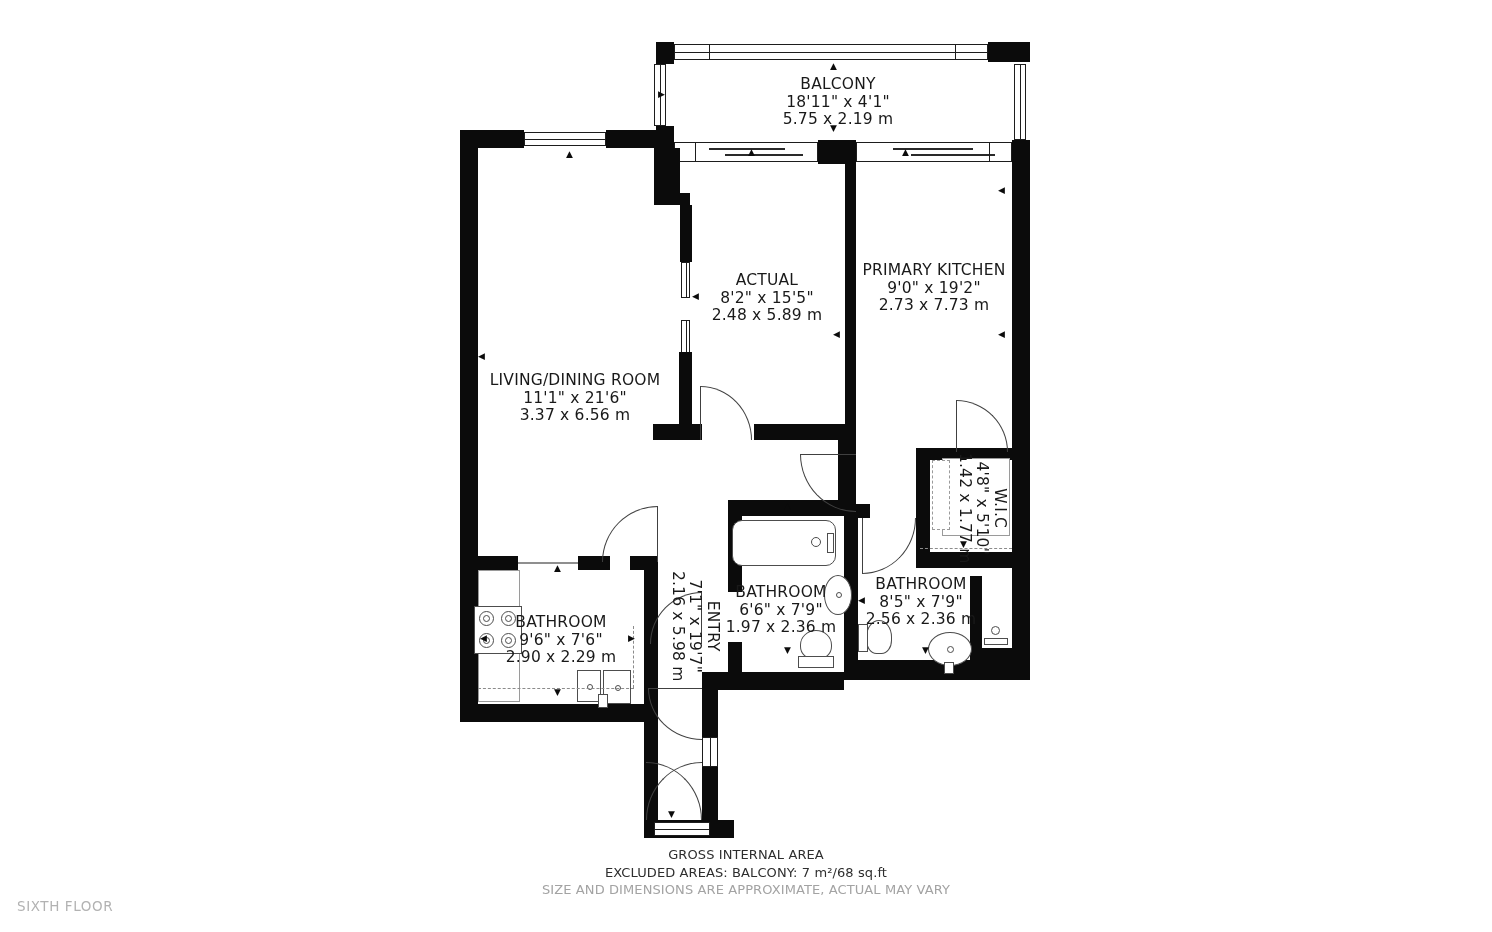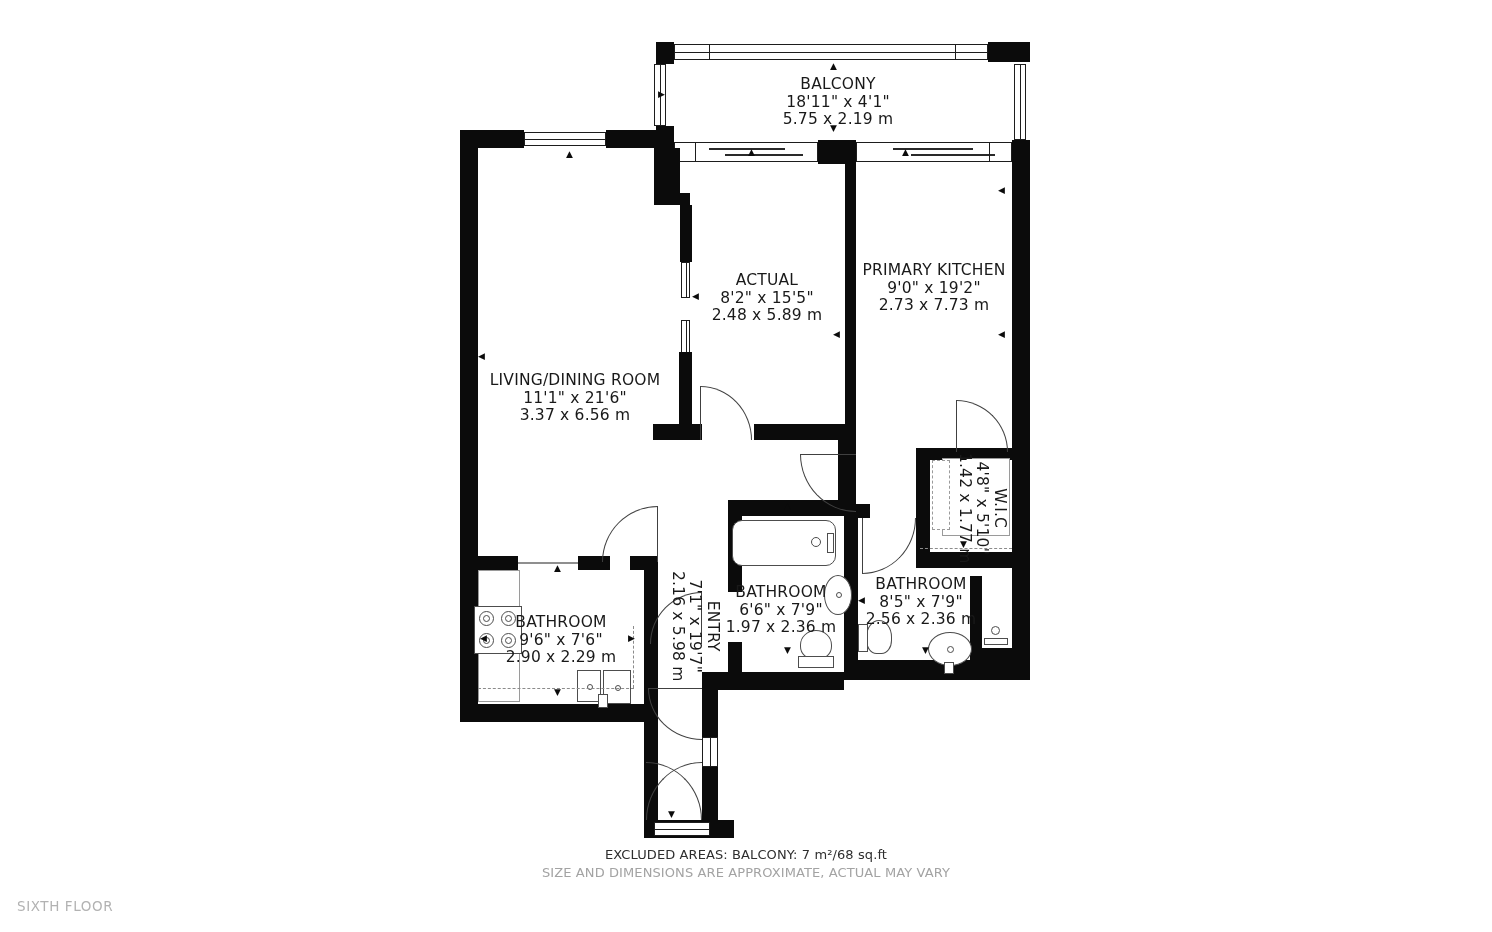--- a/index.html
+++ b/index.html
@@ -213,18 +213,19 @@
     <span class="rdim">9'6" x 7'6"</span>
     <span class="rdim">2.90 x 2.29 m</span>
   </div>
   <div class="room-label rot" style="left:600px;top:600px;width:190px;">
     <span class="rname">ENTRY</span>
     <span class="rdim">7'1" x 19'7"</span>
     <span class="rdim">2.16 x 5.98 m</span>
   </div>
 
   <div id="footer">
+    <div>GROSS INTERNAL AREA</div>
     <div>EXCLUDED AREAS: BALCONY: 7 m²/68 sq.ft</div>
     <div class="muted">SIZE AND DIMENSIONS ARE APPROXIMATE, ACTUAL MAY VARY</div>
   </div>
   <div id="floor-tag">SIXTH FLOOR</div>
 
 </div>
 
 </body></html>

